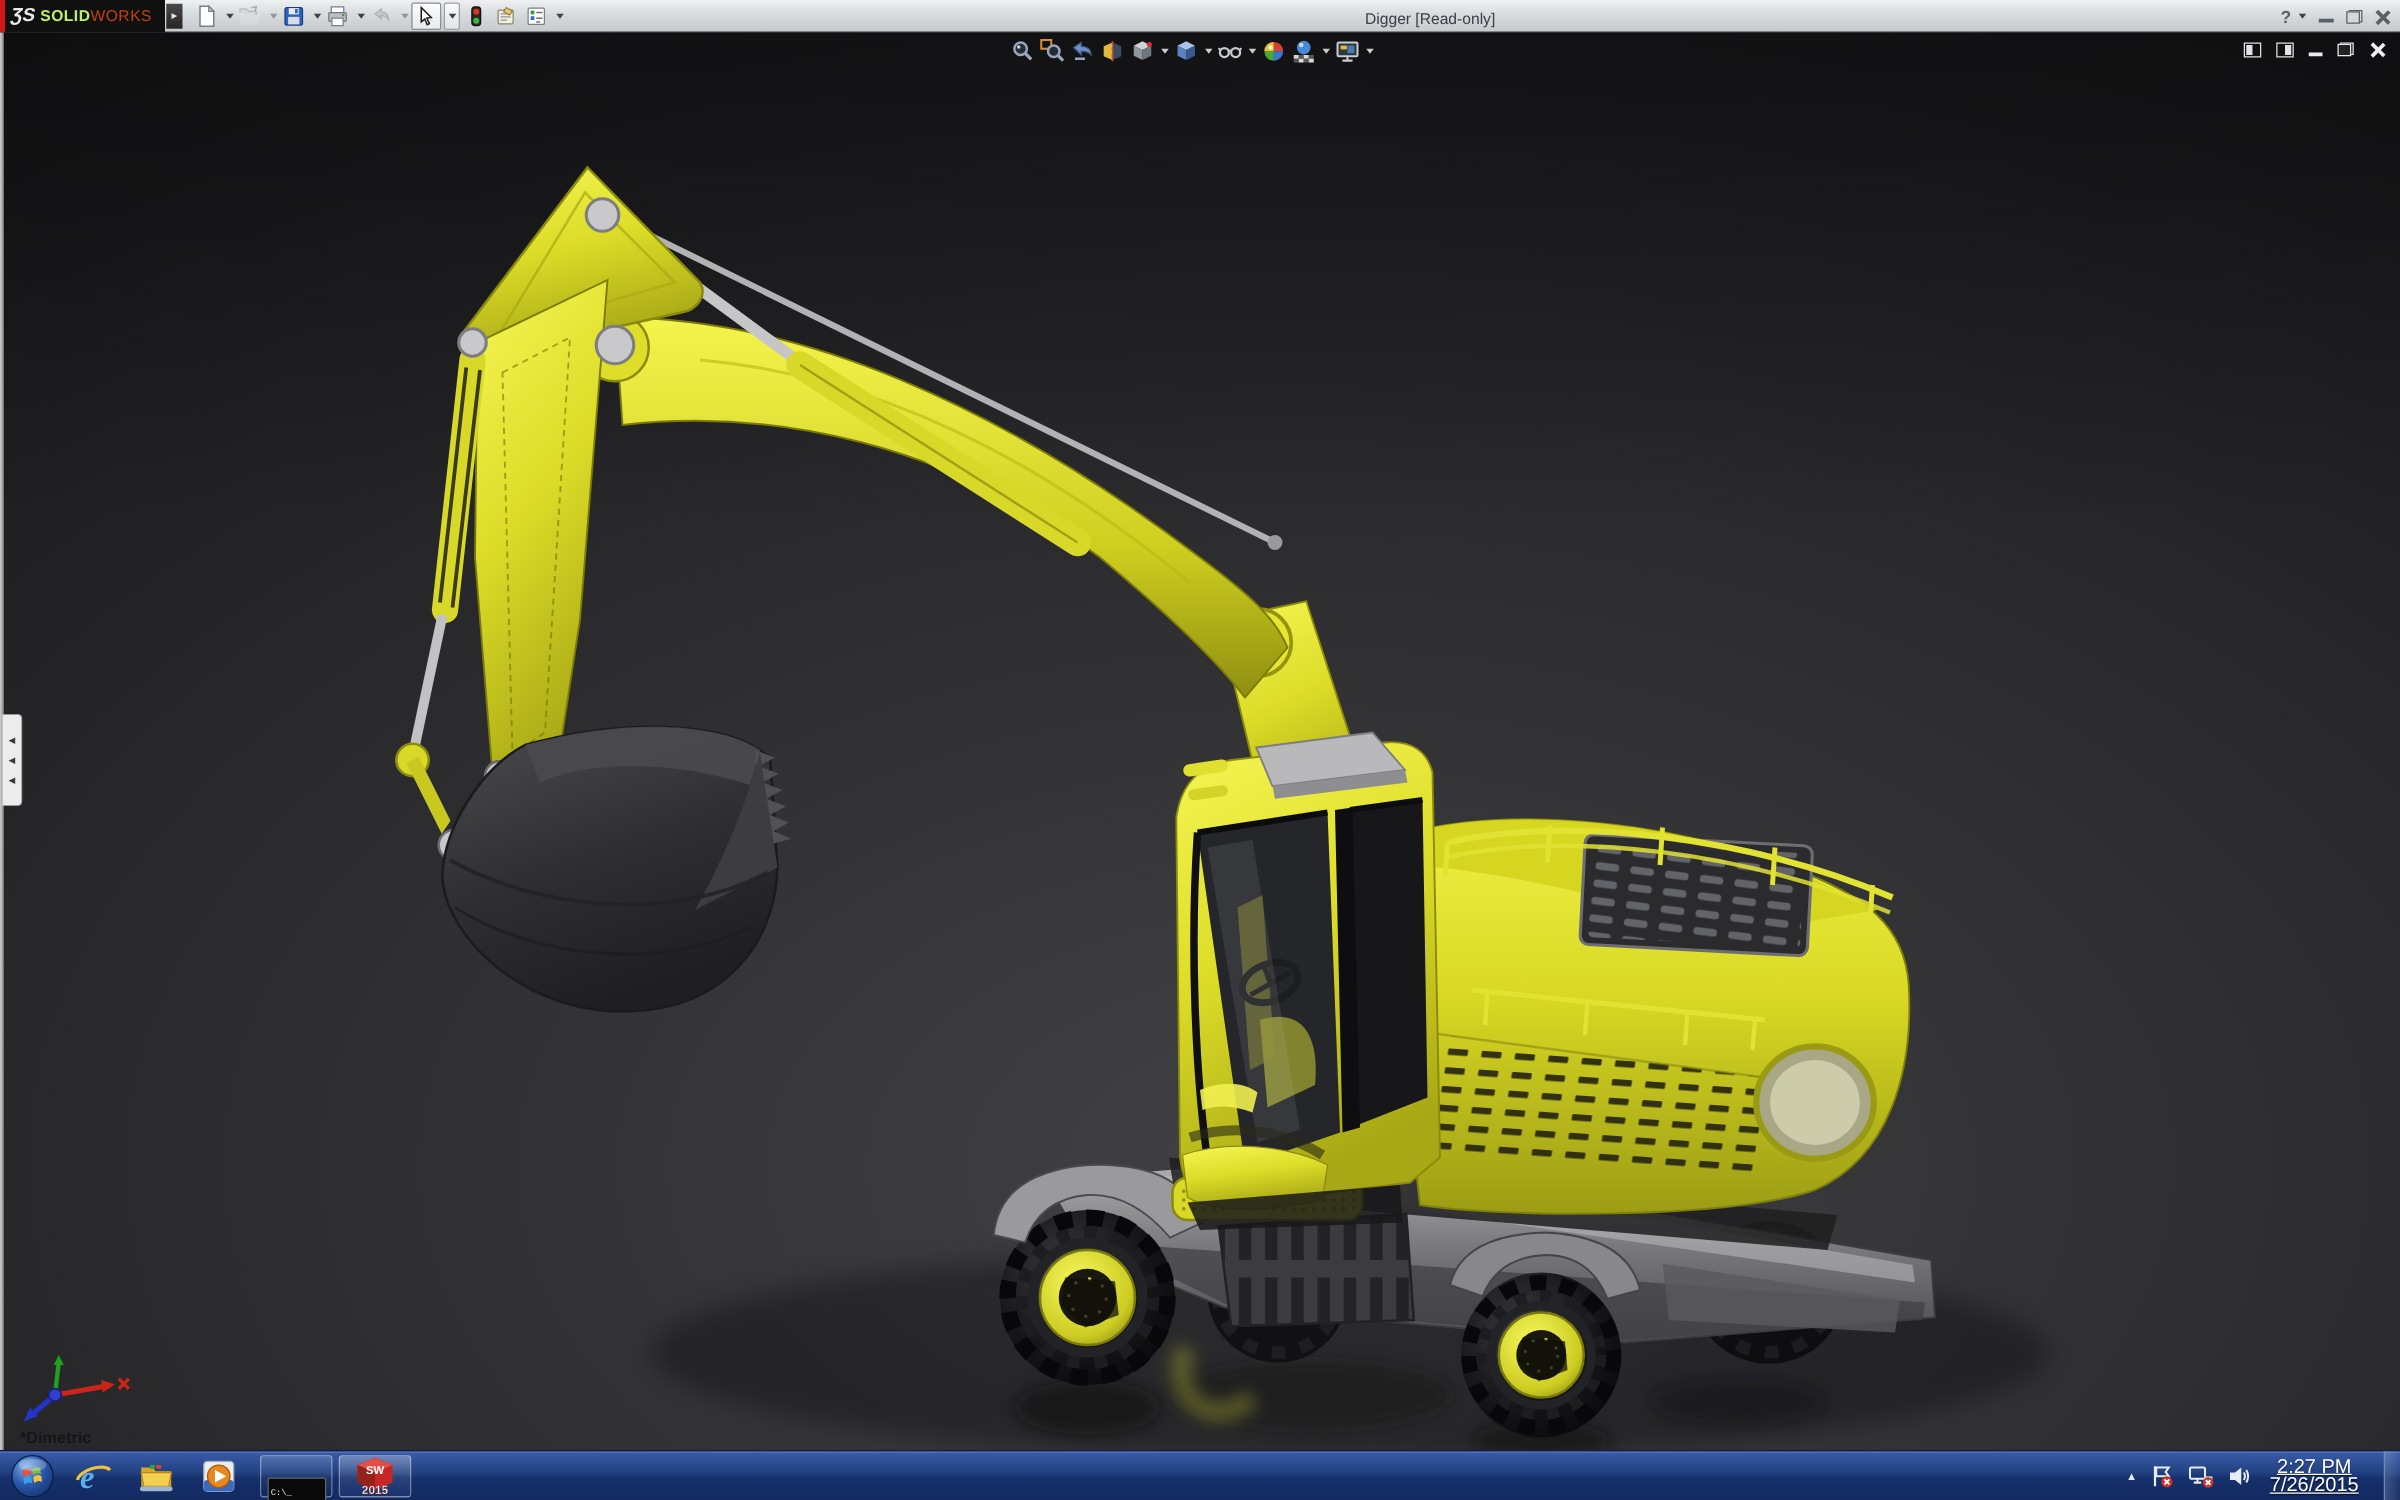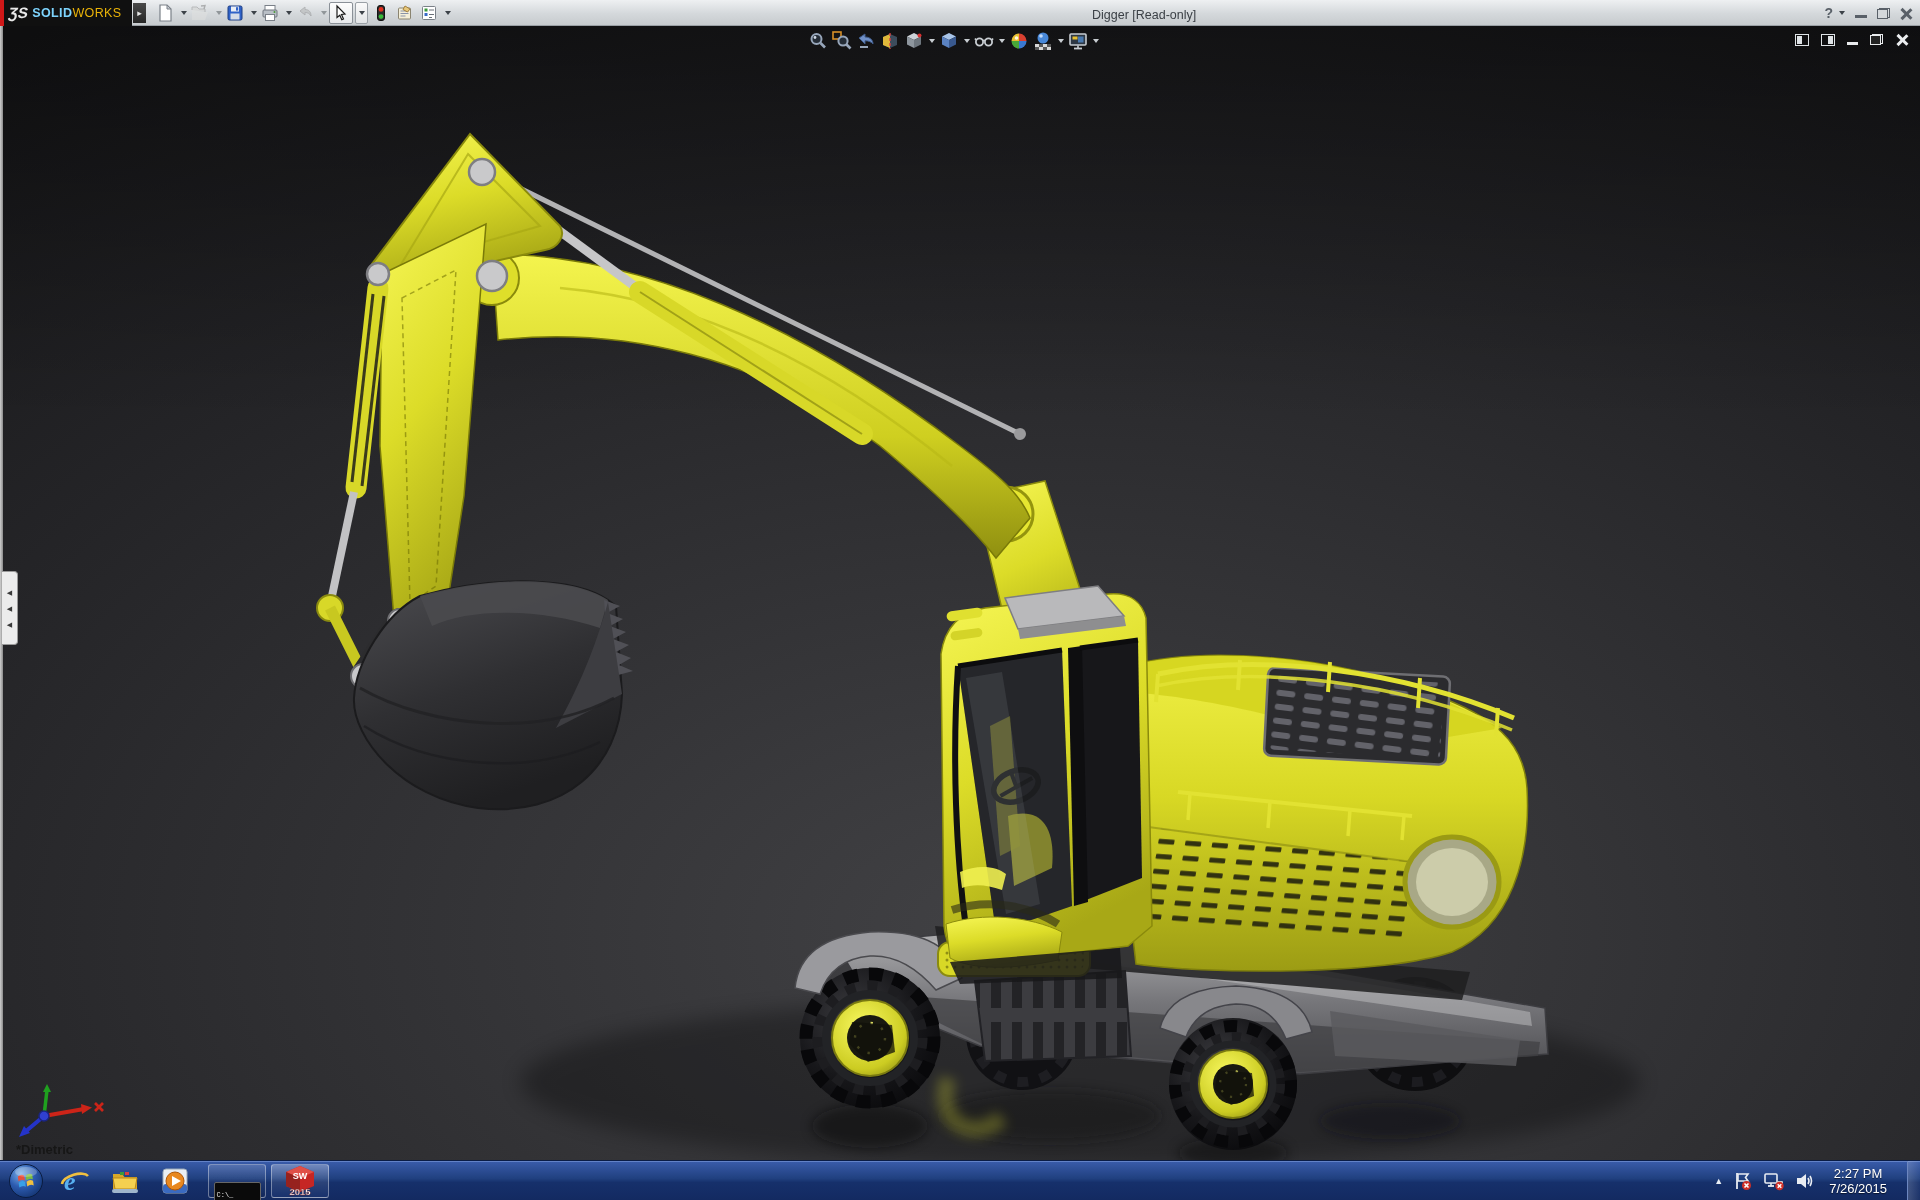--- a/index.html
+++ b/index.html
@@ -7,22 +7,22 @@
     font-family:"Liberation Sans","DejaVu Sans",sans-serif; }
   .screen { position:relative; width:1920px; height:1200px; }
 
   
   .titlebar { position:absolute; top:0; left:0; width:1920px; height:26px;
     background:linear-gradient(#eef0f2,#d4d8db 55%,#c7cbce);
     border-bottom:1px solid #9aa0a5; display:flex; align-items:center; }
   .brand { height:26px; width:132px; background:#101010; display:flex; align-items:center;
     border-left:4px solid #d01818; padding-left:5px; flex:none; }
   .brand .logo-glyph { color:#e9e9e9; font-weight:bold; font-size:15px; transform:skewX(-12deg); margin-right:4px; }
-  .brand .b1 { color:#7dd3fc; font-weight:bold; font-size:12.5px; letter-spacing:.4px; }
-  .brand .b2 { color:#eab308; font-size:12.5px; letter-spacing:.4px; }
+  .brand .b1 { color:#bef264; font-weight:bold; font-size:12.5px; letter-spacing:.4px; }
+  .brand .b2 { color:#c2410c; font-size:12.5px; letter-spacing:.4px; }
   .menu-expand { width:13px; height:20px; background:linear-gradient(#4a4a4a,#262626); color:#e8e8e8;
     font-size:9px; display:flex; align-items:center; justify-content:center; margin-left:1px; flex:none; }
   .toolbar { display:flex; align-items:center; margin-left:8px; gap:2px; }
   .tool { display:flex; align-items:center; height:22px; padding:0 2px; border-radius:2px; }
   .tool svg { width:18px; height:18px; }
   .tool.disabled svg { opacity:.45; filter:grayscale(.9); }
   .tool.active { background:linear-gradient(#fdfdfd,#e8eaec); border:1px solid #8a9097; }
   .caret { width:0; height:0; border-left:3.5px solid transparent; border-right:3.5px solid transparent;
     border-top:4px solid #3c4248; margin-left:3px; }
   .tb-title { position:absolute; left:1092px; top:0; height:30px; display:flex; align-items:center;
@@ -76,21 +76,21 @@
   .pin { width:34px; height:34px; display:flex; align-items:center; justify-content:center; margin-right:16px; }
   .taskbtn { width:58px; height:34px; margin-right:5px; border:1px solid rgba(255,255,255,.38); border-radius:3px;
     background:linear-gradient(rgba(255,255,255,.16),rgba(255,255,255,.04) 50%,rgba(0,0,0,.08));
     display:flex; align-items:center; justify-content:center; }
   .taskbtn.active { background:linear-gradient(rgba(255,255,255,.30),rgba(255,255,255,.10) 50%,rgba(40,70,140,.25));text-align:center; }
   .cmd-win { width:47px; height:23px; background:#0a0a0a; border:1px solid #666; border-radius:2px; overflow:hidden;margin-top:26px; }
   .cmd-bar { height:4px; background:linear-gradient(#e9edf2,#b8c0c9); }
   .cmd-text { color:#e8e8e8; font-family:"Liberation Mono","DejaVu Sans Mono",monospace; font-size:7px; padding:2px 0 0 2px; letter-spacing:0; }
   .tray { margin-left:auto; display:flex; align-items:center; gap:10px; }
   .tray-arrow { color:#e8edf4; font-size:9px; }
-  .clock { color:#fff; font-size:13px; text-align:center; line-height:15px; margin:14px 4px; text-shadow:0 1px 1px rgba(0,0,0,.6); }
+  .clock { color:#fff; font-size:16px; text-align:center; line-height:15px; margin:14px 4px; text-shadow:0 1px 1px rgba(0,0,0,.6);text-decoration:underline; }
   .show-desktop { width:13px; height:40px; margin-left:6px; border-left:1px solid #6d87c0;
     background:linear-gradient(90deg,rgba(255,255,255,.18),rgba(255,255,255,.04)); }
 </style>
 </head>
 <body>
 
 <div class="screen">
 
   <div class="titlebar">
     <div class="brand">

